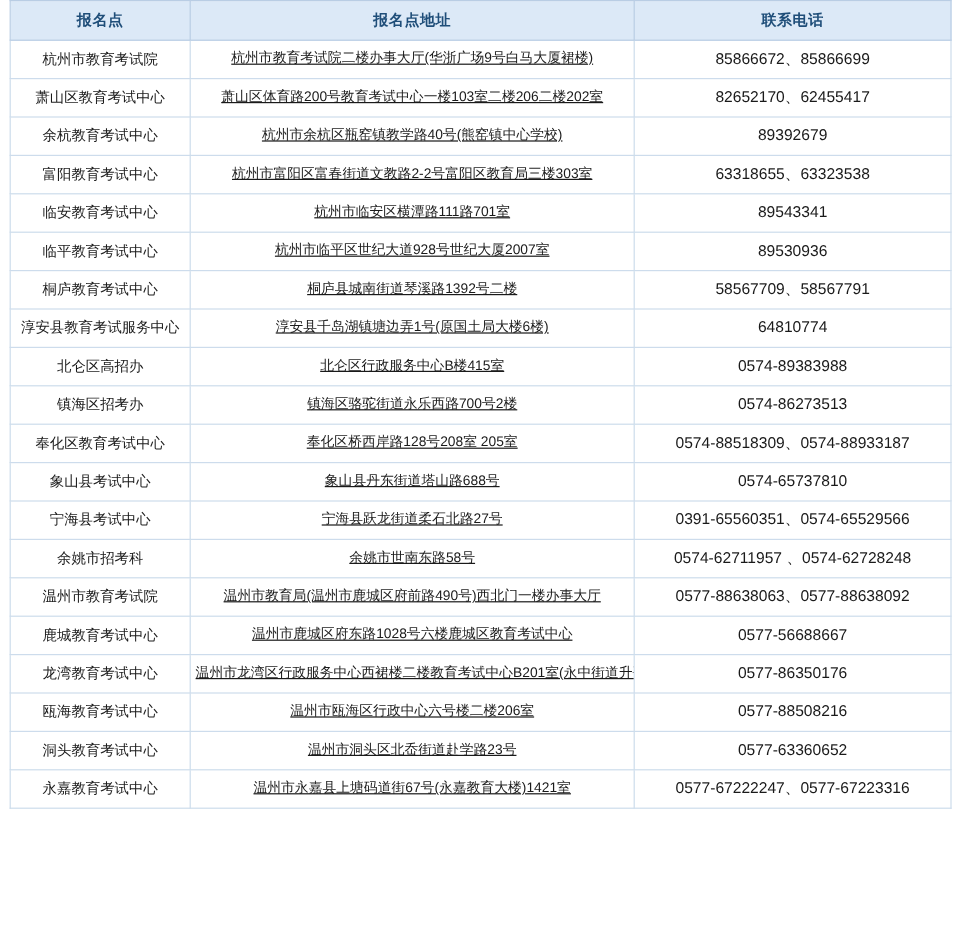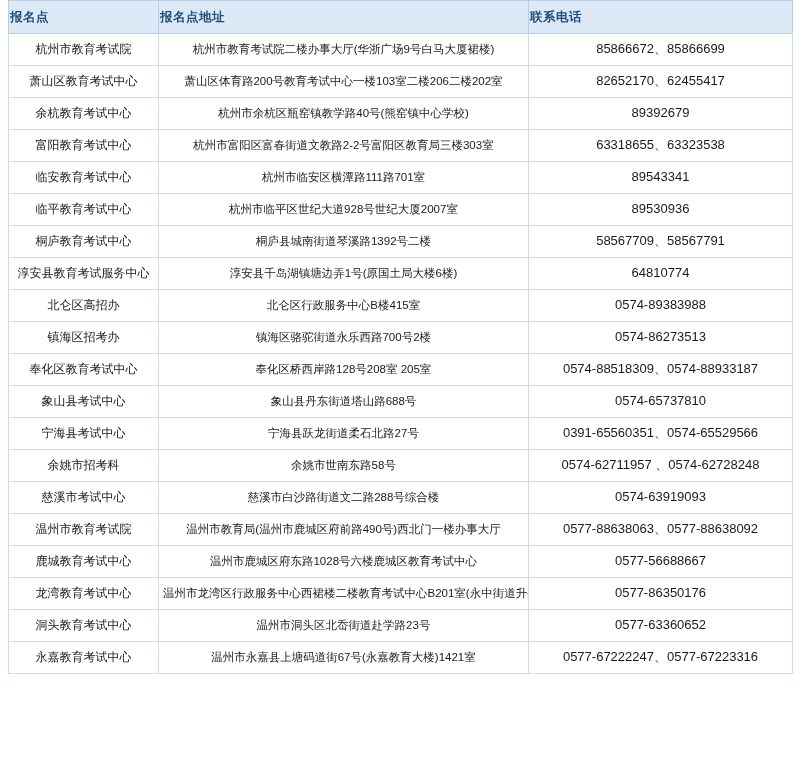--- a/index.html
+++ b/index.html
@@ -29,37 +29,37 @@
   table.reg-table col.c2 { width: 370px; }
   table.reg-table col.c3 { width: 264px; }
 
   table.reg-table th {
     background: #dce9f7;
     color: #1f4e79;
     font-weight: bold;
     font-size: 12.5px;
     height: 30px;
     border: 1px solid #b9cde4;
-    text-align: left;
+    text-align: center;
     vertical-align: middle;
     letter-spacing: 0.5px;
   }
   table.reg-table td {
     border: 1px solid #cddcec;
     height: 29px;
     text-align: center;
     vertical-align: middle;
     padding: 1px 4px;
     line-height: 1.25;
     font-size: 12px;
     white-space: nowrap;
     overflow: hidden;
   }
   table.reg-table td.col-name { font-size: 12px; }
-  table.reg-table td.col-addr { font-size: 11.5px; }
+  table.reg-table td.col-addr { font-size: 11.5px; text-decoration: underline; }
   table.reg-table td.col-tel  { font-size: 13px; }
 </style>
 </head>
 <body>
 
 <div class="table-wrap">
   <table class="reg-table">
     <colgroup>
       <col class="c1">
         <col class="c2">
@@ -137,38 +137,38 @@
         <td class="col-name">宁海县考试中心</td>
         <td class="col-addr">宁海县跃龙街道柔石北路27号</td>
         <td class="col-tel">0391-65560351、0574-65529566</td>
       </tr>
       <tr>
         <td class="col-name">余姚市招考科</td>
         <td class="col-addr">余姚市世南东路58号</td>
         <td class="col-tel">0574-62711957 、0574-62728248</td>
       </tr>
       <tr>
-        <td class="col-name">慈溪市考试中心</td>
-        <td class="col-addr">慈溪市白沙路街道文二路288号综合楼</td>
-        <td class="col-tel">0574-63919093</td>
-      </tr>
-      <tr>
         <td class="col-name">温州市教育考试院</td>
         <td class="col-addr">温州市教育局(温州市鹿城区府前路490号)西北门一楼办事大厅</td>
         <td class="col-tel">0577-88638063、0577-88638092</td>
       </tr>
       <tr>
         <td class="col-name">鹿城教育考试中心</td>
         <td class="col-addr">温州市鹿城区府东路1028号六楼鹿城区教育考试中心</td>
         <td class="col-tel">0577-56688667</td>
       </tr>
       <tr>
         <td class="col-name">龙湾教育考试中心</td>
         <td class="col-addr">温州市龙湾区行政服务中心西裙楼二楼教育考试中心B201室(永中街道升平路77号)</td>
         <td class="col-tel">0577-86350176</td>
+      </tr>
+      <tr>
+        <td class="col-name">瓯海教育考试中心</td>
+        <td class="col-addr">温州市瓯海区行政中心六号楼二楼206室</td>
+        <td class="col-tel">0577-88508216</td>
       </tr>
       <tr>
         <td class="col-name">洞头教育考试中心</td>
         <td class="col-addr">温州市洞头区北岙街道赴学路23号</td>
         <td class="col-tel">0577-63360652</td>
       </tr>
       <tr>
         <td class="col-name">永嘉教育考试中心</td>
         <td class="col-addr">温州市永嘉县上塘码道街67号(永嘉教育大楼)1421室</td>
         <td class="col-tel">0577-67222247、0577-67223316</td>

